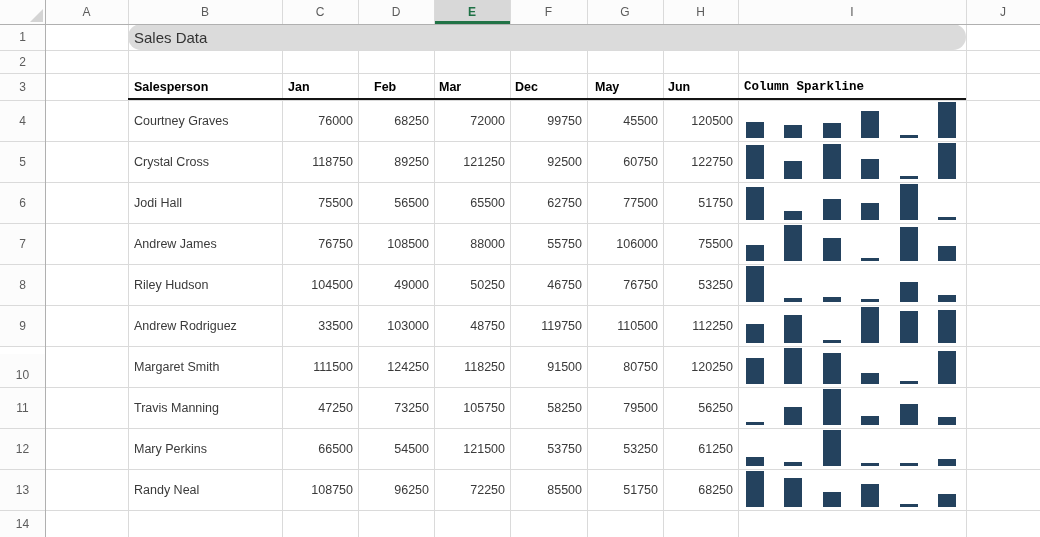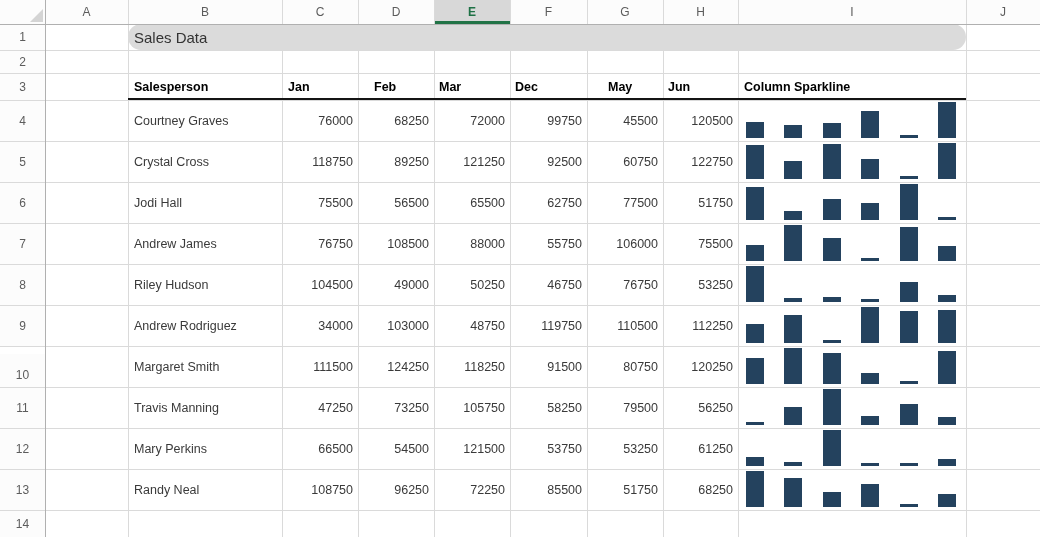--- a/index.html
+++ b/index.html
@@ -72,23 +72,23 @@
       <div class="gl" style="left: 0px; top: 469px; width: 1040px; height: 1px;"></div>
       <div class="gl" style="left: 0px; top: 510px; width: 1040px; height: 1px;"></div>
     </div>
   <div id="banner" class="abs" style="left: 128px; top: 24px; width: 838px; height: 26px;">Sales Data</div>
   <div id="cells">
       <div class="cell name bold" style="left: 128px; top: 73px; width: 154px; height: 27px;">Salesperson</div>
       <div class="cell name bold" style="left: 282px; top: 73px; width: 76px; height: 27px; ">Jan</div>
       <div class="cell name bold" style="left: 358px; top: 73px; width: 76px; height: 27px; padding-left: 16px;">Feb</div>
       <div class="cell name bold" style="left: 434px; top: 73px; width: 76px; height: 27px; padding-left: 5px;">Mar</div>
       <div class="cell name bold" style="left: 510px; top: 73px; width: 77px; height: 27px; padding-left: 5px;">Dec</div>
-      <div class="cell name bold" style="left: 587px; top: 73px; width: 76px; height: 27px; padding-left: 21px;">May</div>
+      <div class="cell name bold" style="left: 587px; top: 73px; width: 76px; height: 27px; padding-left: 8px;">May</div>
       <div class="cell name bold" style="left: 663px; top: 73px; width: 75px; height: 27px; padding-left: 5px;">Jun</div>
-      <div class="cell name bold" style="left: 738px; top: 73px; width: 228px; height: 27px;">Column Sparkline</div>
+      <div class="cell name bold" style="left: 738px; top: 73px; width: 228px; height: 27px; font-family: Liberation Mono, monospace;">Column Sparkline</div>
       <div class="thickline" style="left: 128px; top: 98px; width: 838px; height: 2px;"></div>
       <div class="cell name" style="left: 128px; top: 100px; width: 154px; height: 41px;">Courtney Graves</div>
       <div class="cell num" style="left: 282px; top: 100px; width: 76px; height: 41px;">76000</div>
       <div class="cell num" style="left: 358px; top: 100px; width: 76px; height: 41px;">68250</div>
       <div class="cell num" style="left: 434px; top: 100px; width: 76px; height: 41px;">72000</div>
       <div class="cell num" style="left: 510px; top: 100px; width: 77px; height: 41px;">99750</div>
       <div class="cell num" style="left: 587px; top: 100px; width: 76px; height: 41px;">45500</div>
       <div class="cell num" style="left: 663px; top: 100px; width: 75px; height: 41px;">120500</div>
       <div class="spark" style="left: 746px; top: 100px; width: 210px; height: 41px;">
         <div class="bar" style="height: 16px; background: rgb(36, 66, 94);"></div>
@@ -152,21 +152,21 @@
       <div class="cell num" style="left: 663px; top: 264px; width: 75px; height: 41px;">53250</div>
       <div class="spark" style="left: 746px; top: 264px; width: 210px; height: 41px;">
         <div class="bar" style="height: 36px; background: rgb(36, 66, 94);"></div>
         <div class="bar" style="height: 4px; background: rgb(36, 66, 94);"></div>
         <div class="bar" style="height: 5px; background: rgb(36, 66, 94);"></div>
         <div class="bar" style="height: 3px; background: rgb(36, 66, 94);"></div>
         <div class="bar" style="height: 20px; background: rgb(36, 66, 94);"></div>
         <div class="bar" style="height: 7px; background: rgb(36, 66, 94);"></div>
       </div>
       <div class="cell name" style="left: 128px; top: 305px; width: 154px; height: 41px;">Andrew Rodriguez</div>
-      <div class="cell num" style="left: 282px; top: 305px; width: 76px; height: 41px;">34000</div>
+      <div class="cell num" style="left: 282px; top: 305px; width: 76px; height: 41px;">33500</div>
       <div class="cell num" style="left: 358px; top: 305px; width: 76px; height: 41px;">103000</div>
       <div class="cell num" style="left: 434px; top: 305px; width: 76px; height: 41px;">48750</div>
       <div class="cell num" style="left: 510px; top: 305px; width: 77px; height: 41px;">119750</div>
       <div class="cell num" style="left: 587px; top: 305px; width: 76px; height: 41px;">110500</div>
       <div class="cell num" style="left: 663px; top: 305px; width: 75px; height: 41px;">112250</div>
       <div class="spark" style="left: 746px; top: 305px; width: 210px; height: 41px;">
         <div class="bar" style="height: 19px; background: rgb(36, 66, 94);"></div>
         <div class="bar" style="height: 28px; background: rgb(36, 66, 94);"></div>
         <div class="bar" style="height: 3px; background: rgb(36, 66, 94);"></div>
         <div class="bar" style="height: 36px; background: rgb(36, 66, 94);"></div>

